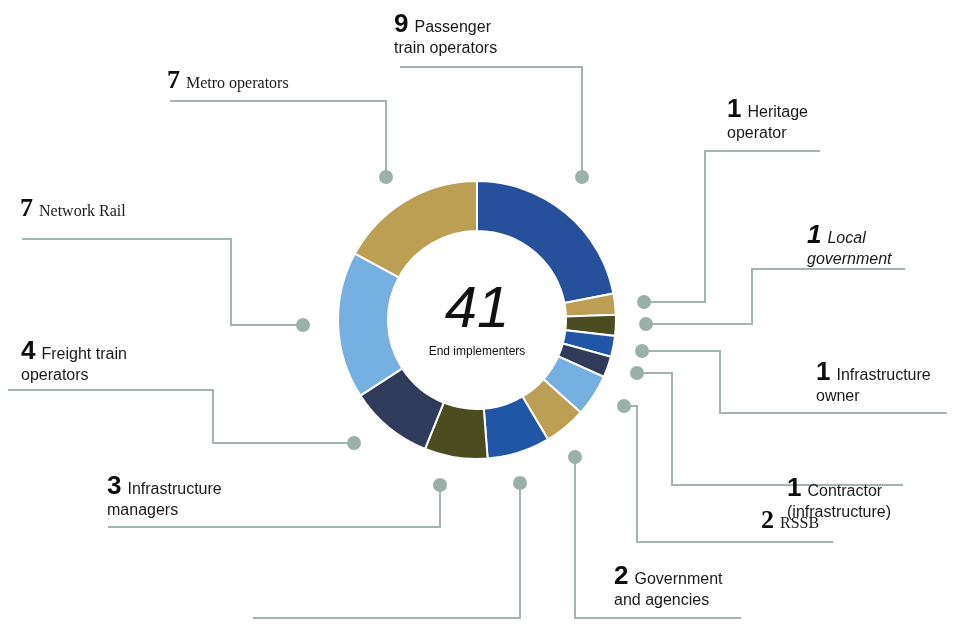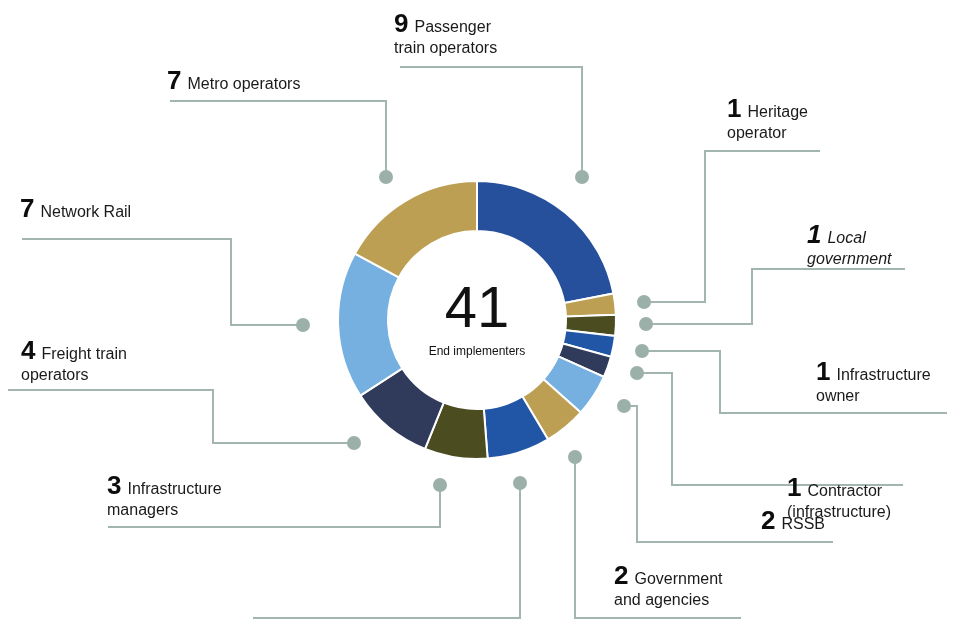--- a/index.html
+++ b/index.html
@@ -27,34 +27,35 @@
     font-size: 26px;
     line-height: 24px;
     margin-right: 6px;
     color: #0d0d0d;
   }
   .callout .txt {
     font-size: 16px;
     line-height: 21px;
     color: #1a1a1a;
   }
-  .nowrap { white-space: nowrap; }
+  .nowrap { white-space: nowrap; font-family: Liberation Serif, serif; }
   .center-text {
     position: absolute;
     left: 477px;
     top: 320px;
     transform: translate(-50%, -50%);
     text-align: center;
   }
   .center-value {
     font-size: 58px;
     line-height: 58px;
     font-weight: 400;
     color: #111111;
     margin-bottom: 5px;
+    font-style: italic;
   }
   .center-label {
     font-size: 12px;
     line-height: 21px;
     width: 122px;
     margin: 0 auto;
     color: #111111;
   }
 </style>
 </head>

